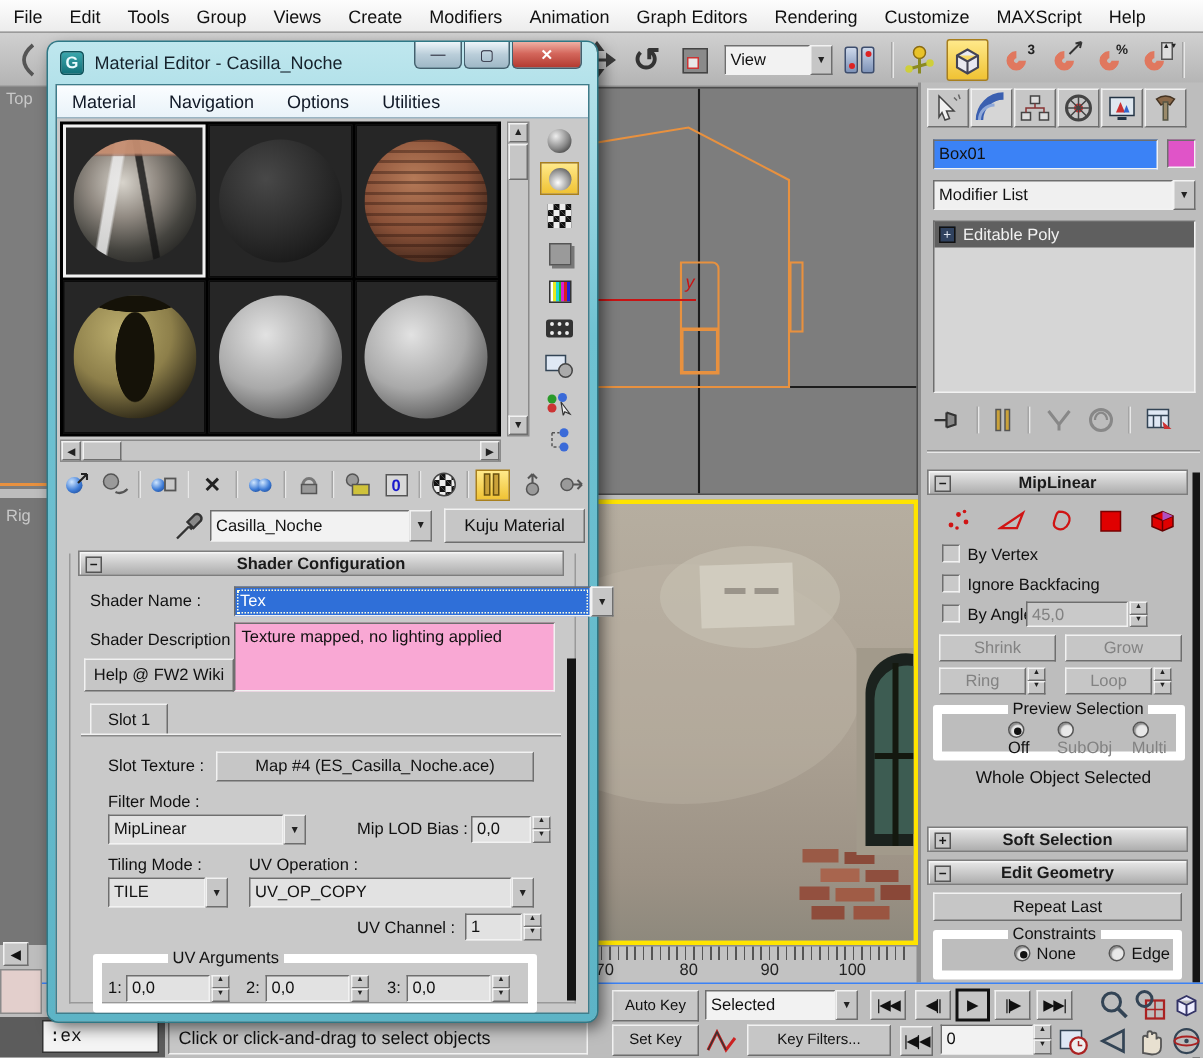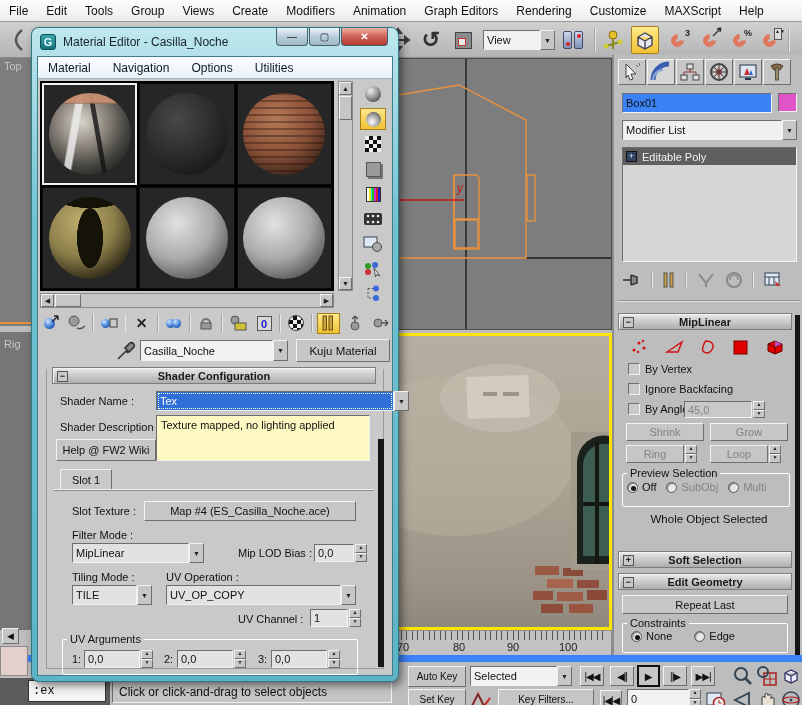--- a/index.html
+++ b/index.html
@@ -9,21 +9,21 @@
   .sunken { background:#d2d2d2; border:1px solid; border-color:#6e6e6e #f2f2f2 #f2f2f2 #6e6e6e; }
   .btn { background:#c6c6c6; border:1px solid; border-color:#f2f2f2 #6e6e6e #6e6e6e #f2f2f2; display:flex; align-items:center; justify-content:center; cursor:default; }
   .field { background:#e6e6e6; border:1px solid; border-color:#6e6e6e #f2f2f2 #f2f2f2 #6e6e6e; padding:1px 3px; display:flex; align-items:center; }
   .combo-arrow { width:15px; background:#c6c6c6; border:1px solid; border-color:#f2f2f2 #6e6e6e #6e6e6e #f2f2f2; font-size:7px; display:flex; align-items:center; justify-content:center; color:#222; }
   .spin { width:12px; display:flex; flex-direction:column; }
   .spin div { flex:1; background:#c6c6c6; border:1px solid; border-color:#f2f2f2 #6e6e6e #6e6e6e #f2f2f2; font-size:5px; line-height:5px; text-align:center; color:#222; }
   .abs { position:absolute; }
   .graytx { color:#828282; }
   .rollout { background:linear-gradient(#e9e9e9,#adadad); border:1px solid #7d7d7d; box-shadow:inset 1px 1px 0 #f5f5f5; display:flex; align-items:center; justify-content:center; font-weight:bold; font-size:11px; color:#1a1a1a; }
   .rollout .pm { position:absolute; left:4px; top:3px; width:11px; height:11px; background:#c9c9c9; border:1px solid #555; font-size:9px; line-height:9px; text-align:center; font-weight:bold; }
-  fieldset { border:1px solid #ffffff; border-radius:2px; }
+  fieldset { border:6px solid #ffffff; border-radius:2px;padding-left:40px; }
   legend { font-size:11px; padding:0 3px; margin-left:4px; }
   .radio { width:11px; height:11px; border-radius:50%; background:#e8e8e8; border:1px solid #555; box-shadow:inset 1px 1px 1px #888; display:inline-block; vertical-align:-2px; margin-right:4px; position:relative; }
   .radio.on::after { content:""; position:absolute; left:3px; top:3px; width:5px; height:5px; border-radius:50%; background:#111; }
   .checkbox { width:12px; height:12px; background:#c9c9c9; border:1px solid; border-color:#6e6e6e #f2f2f2 #f2f2f2 #6e6e6e; display:inline-block; vertical-align:-2px; margin-right:5px; }
   .sep-v { width:2px; background:#a5a5a5; border-right:1px solid #e8e8e8; }
 
   
   #menubar { position:absolute; left:0; top:0; width:802px; height:22px; background:linear-gradient(#fdfdfd,#ececec); border-bottom:1px solid #9a9a9a; display:flex; align-items:center; font-size:12px; color:#101010; }
   #menubar span { padding:0 9px; }
 
@@ -49,21 +49,21 @@
 
   
   #cmd-panel { position:absolute; left:612px; top:55px; width:190px; height:600px; background:#bdbdbd; border-left:2px solid #8d8d8d; }
   .cp-tab { position:absolute; top:4px; width:28px; height:26px; background:#c6c6c6; border:1px solid; border-color:#f2f2f2 #6e6e6e #6e6e6e #f2f2f2; display:flex; align-items:center; justify-content:center; }
   .cp-tab.active { background:#d6d6d6; }
   .stack-row { height:17px; background:#5f5f5f; color:#f2f2f2; display:flex; align-items:center; gap:5px; padding:0 3px; }
   .stack-plus { width:11px; height:11px; background:#30425f; border:1px solid #111; color:#dfe6f2; font-size:9px; line-height:9px; text-align:center; }
   .cp-scroll { position:absolute; left:181px; top:260px; width:5px; height:392px; background:#151515; }
 
   
-  #bottom-bar { position:absolute; left:0; top:655px; width:802px; height:50px; background:#bdbdbd; border-top:7px solid #3b82f6; }
+  #bottom-bar { position:absolute; left:0; top:655px; width:802px; height:50px; background:#bdbdbd; border-top:1px solid #3b82f6; }
   .pb-btn { position:absolute; height:20px; display:flex; align-items:center; justify-content:center; font-size:10px; letter-spacing:-1px; color:#111; background:#c6c6c6; border:1px solid; border-color:#f2f2f2 #6e6e6e #6e6e6e #f2f2f2; }
   #status-box { position:absolute; left:112px; top:681px; width:280px; height:22px; background:#c6c6c6; border:1px solid; border-color:#6e6e6e #f2f2f2 #f2f2f2 #6e6e6e; display:flex; align-items:center; padding-left:6px; font-size:12px; color:#101010; }
   #mini-listener { position:absolute; left:0; top:678px; width:110px; height:27px; background:#5c5c5c; }
   #mini-listener .white { position:absolute; left:28px; top:2px; width:78px; height:22px; background:#f4f4f4; border:1px solid #333; display:flex; align-items:center; padding-left:4px; font-family:"Liberation Mono",monospace; font-size:12px; }
   #pink-swatch { position:absolute; left:0; top:646px; width:28px; height:30px; background:#e3cfcc; border:1px solid #8a8a8a; }
 
   
   #mat-editor { position:absolute; left:32px; top:28px; width:366px; height:653px; border-radius:7px;
      background:linear-gradient(#bfe7ee,#6fc2d2 30%,#5db4c6); box-shadow:0 0 0 1px #2e7886, 3px 4px 10px rgba(0,0,0,.55); }
   #me-title { position:absolute; left:0; top:0; width:100%; height:27px; display:flex; align-items:center; padding-left:8px; gap:7px; font-size:12px; color:#16222c; }
@@ -741,21 +741,21 @@
 
       <div class="lbl" style="left:22px; top:338px">Shader Name :</div>
       <div class="abs" style="left:118px; top:334px; width:253px; height:20px; display:flex">
         <div style="flex:1; background:#2f6fd8; border:1px solid; border-color:#6e6e6e #f2f2f2 #f2f2f2 #6e6e6e; color:#fff; display:flex; align-items:center; padding-left:3px; outline:1px dotted #ffd; outline-offset:-3px">
           <span>Tex</span>
         </div>
         <div class="combo-arrow">▼</div>
       </div>
 
       <div class="lbl" style="left:22px; top:364px">Shader Description :</div>
-      <div class="sunken abs" style="left:118px; top:358px; width:214px; height:46px; background:#fef9c3; padding:3px 4px">
+      <div class="sunken abs" style="left:118px; top:358px; width:214px; height:46px; background:#f9a8d4; padding:3px 4px">
         <span>Texture mapped, no lighting applied</span>
       </div>
       <div class="btn abs" style="left:18px; top:382px; width:100px; height:22px">
           <span>Help @ FW2 Wiki</span>
         </div>
 
       <div class="tab1" style="left:22px; top:412px; width:52px; height:21px">
           <span>Slot 1</span>
         </div>
       <div class="abs" style="left:16px; top:432px; width:320px; height:1px; background:#f2f2f2; box-shadow:0 1px 0 #8a8a8a"></div>

